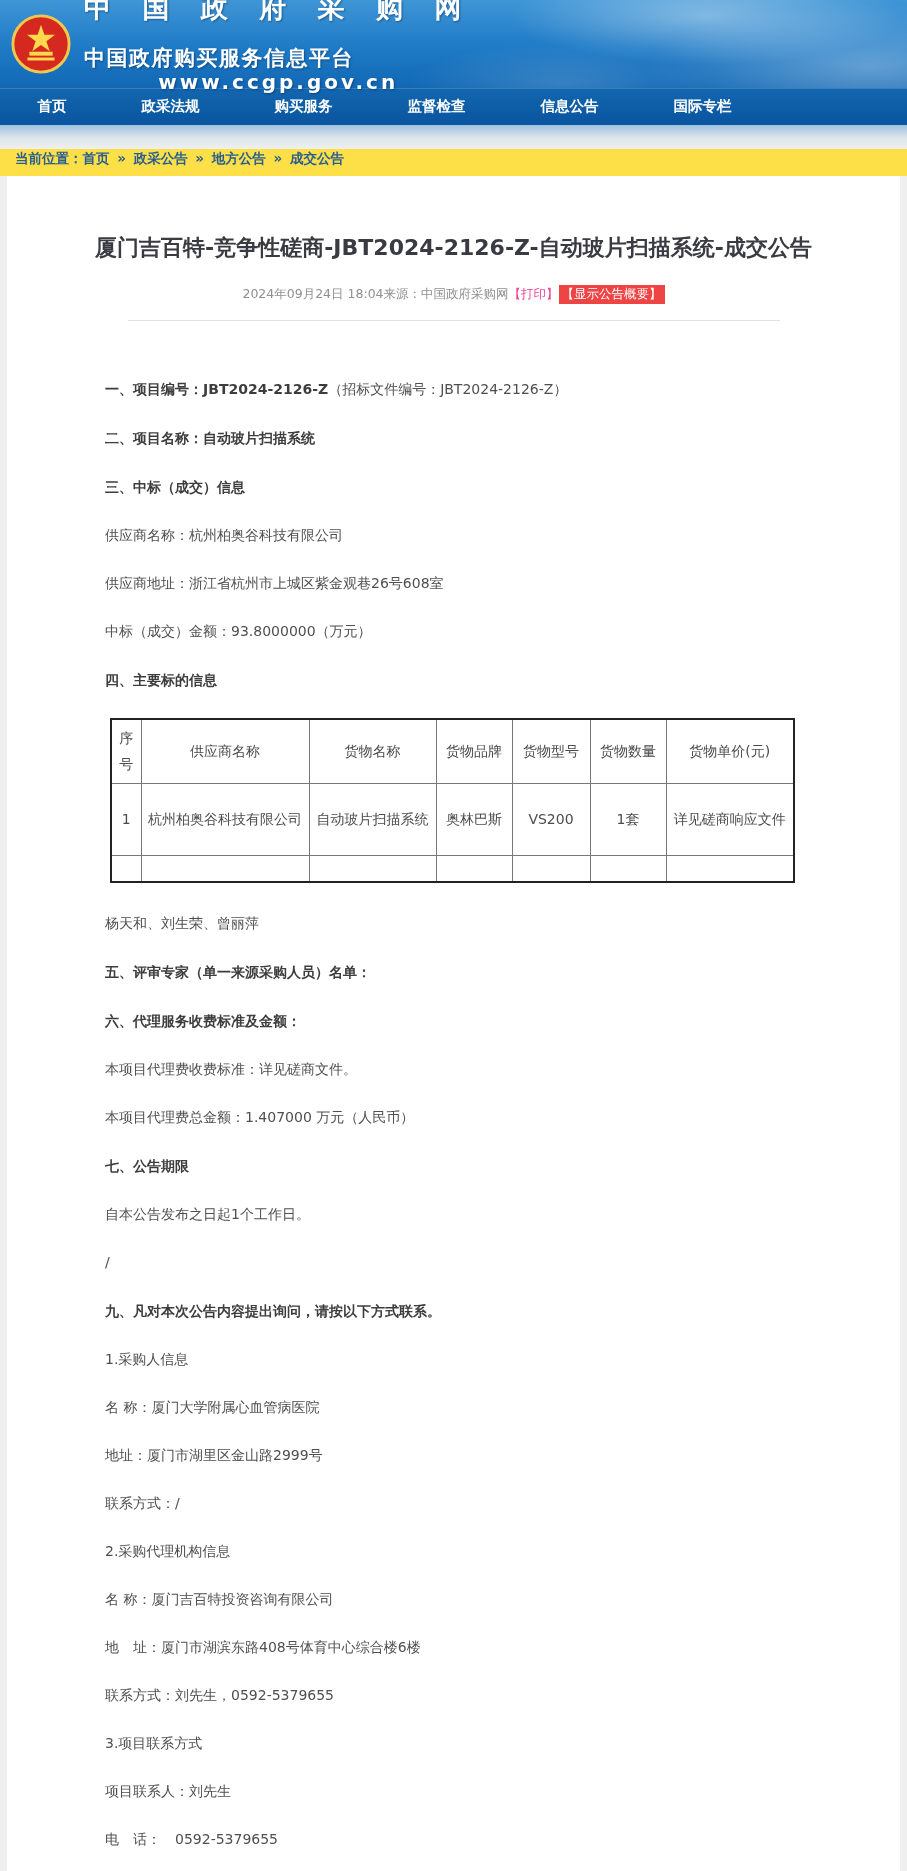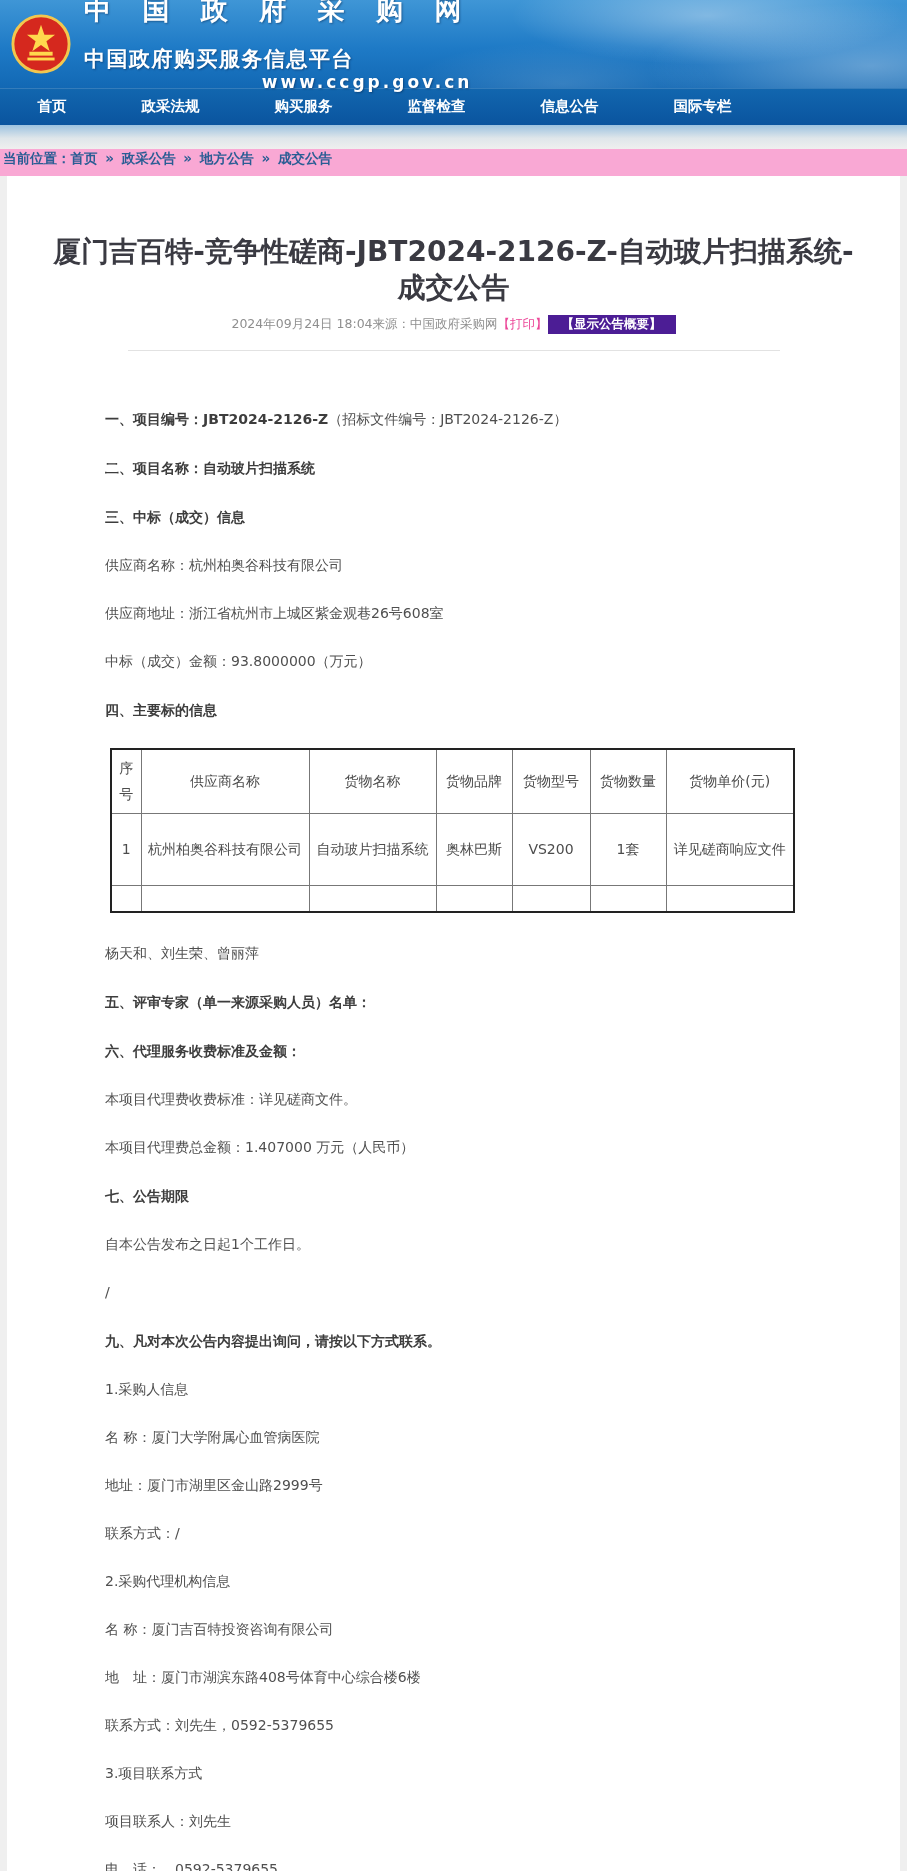--- a/index.html
+++ b/index.html
@@ -15,50 +15,50 @@
       radial-gradient(ellipse 280px 70px at 78% 18%, rgba(255,255,255,.38), rgba(255,255,255,0) 70%),
       radial-gradient(ellipse 320px 90px at 96% 75%, rgba(255,255,255,.32), rgba(255,255,255,0) 70%),
       radial-gradient(ellipse 220px 60px at 62% 95%, rgba(255,255,255,.15), rgba(255,255,255,0) 70%),
       linear-gradient(180deg,#3f96d6 0%, #1e7ac6 55%, #1268b4 100%);
   }
   .logo-area{ display:flex; align-items:center; gap:12px; cursor:pointer; }
   .emblem{ width:62px; height:62px; flex:0 0 auto; }
   .site-titles{ color:#fff; text-shadow:1px 1px 2px rgba(0,30,70,.45); }
   .site-title{ font-size:27px; font-weight:bold; letter-spacing:11px; line-height:1.05; white-space:nowrap; }
   .site-subtitle{ font-size:21px; font-weight:bold; letter-spacing:1.5px; line-height:1.15; white-space:nowrap;margin-top:23px; }
-  .site-url{ font-size:17px; font-weight:bold; letter-spacing:3px; text-align:right; line-height:1.2; }
+  .site-url{ font-size:20px; font-weight:bold; letter-spacing:3px; text-align:center; line-height:1.2; }
   
   .main-nav{
     height:37px; display:flex; align-items:center;
     background:linear-gradient(180deg,#1267af 0%, #0a549f 100%);
     box-shadow:inset 0 1px 0 rgba(255,255,255,.15);
   }
   .nav-item{
     width:133px; text-align:center; color:#fff; font-size:14.5px; font-weight:bold;
     cursor:pointer; white-space:nowrap;
   }
   .nav-item:first-child{ width:104px; }
   
   .nav-fade{ height:24px; background:linear-gradient(180deg,#9cc2e0 0%, #dfe6ea 55%, #efefef 100%); }
   .breadcrumb{
-    background:#f9a8d4; padding:1px 0 8px 3px; font-size:13.5px; color:#2a5d94; font-weight:bold;
+    background:#fde047; padding:1px 0 8px 15px; font-size:13.5px; color:#2a5d94; font-weight:bold;
   }
   .breadcrumb a{ color:#2a5d94; text-decoration:none; cursor:pointer; }
   .crumb-sep{ color:#2a5d94; padding:0 3px; }
   
   .content-card{ background:#fff; margin:0 7px; min-height:1692px; }
   .article-head{ padding:58px 40px 0; text-align:center; }
-  .article-title{ font-size:28px; font-weight:bold; color:#3a3a42; line-height:1.3; }
+  .article-title{ font-size:22px; font-weight:bold; color:#3a3a42; line-height:1.3; }
   .article-meta{
-    margin-top:8px; display:flex; justify-content:center; align-items:center; gap:0;
+    margin-top:22px; display:flex; justify-content:center; align-items:center; gap:0;
     font-size:12.5px; color:#8f8f8f;
   }
   .meta-print{ color:#ec4899; text-decoration:none; cursor:pointer; }
   .meta-badge{
-    background:#4c1d95; color:#fff; font-weight:bold; padding:1px 14px; cursor:pointer; text-decoration:none;
+    background:#ef4444; color:#fff; font-weight:normal; padding:1px 3px; cursor:pointer; text-decoration:none;
   }
   .head-divider{ border:none; border-top:1px solid #e2e2e2; margin:16px 80px 0 81px; }
   
   .article-body{ padding:30px 80px 60px 98px; }
   .para{ font-size:14px; color:#4f4f4f; line-height:1.5; margin:0 0 27px; }
   .para.bold{ font-weight:bold; color:#3d3d3d;margin-top:28px; }
   .para .normal{ font-weight:normal; color:#4f4f4f; }
   
   .goods-table{
     border-collapse:collapse; table-layout:fixed; width:574px;

